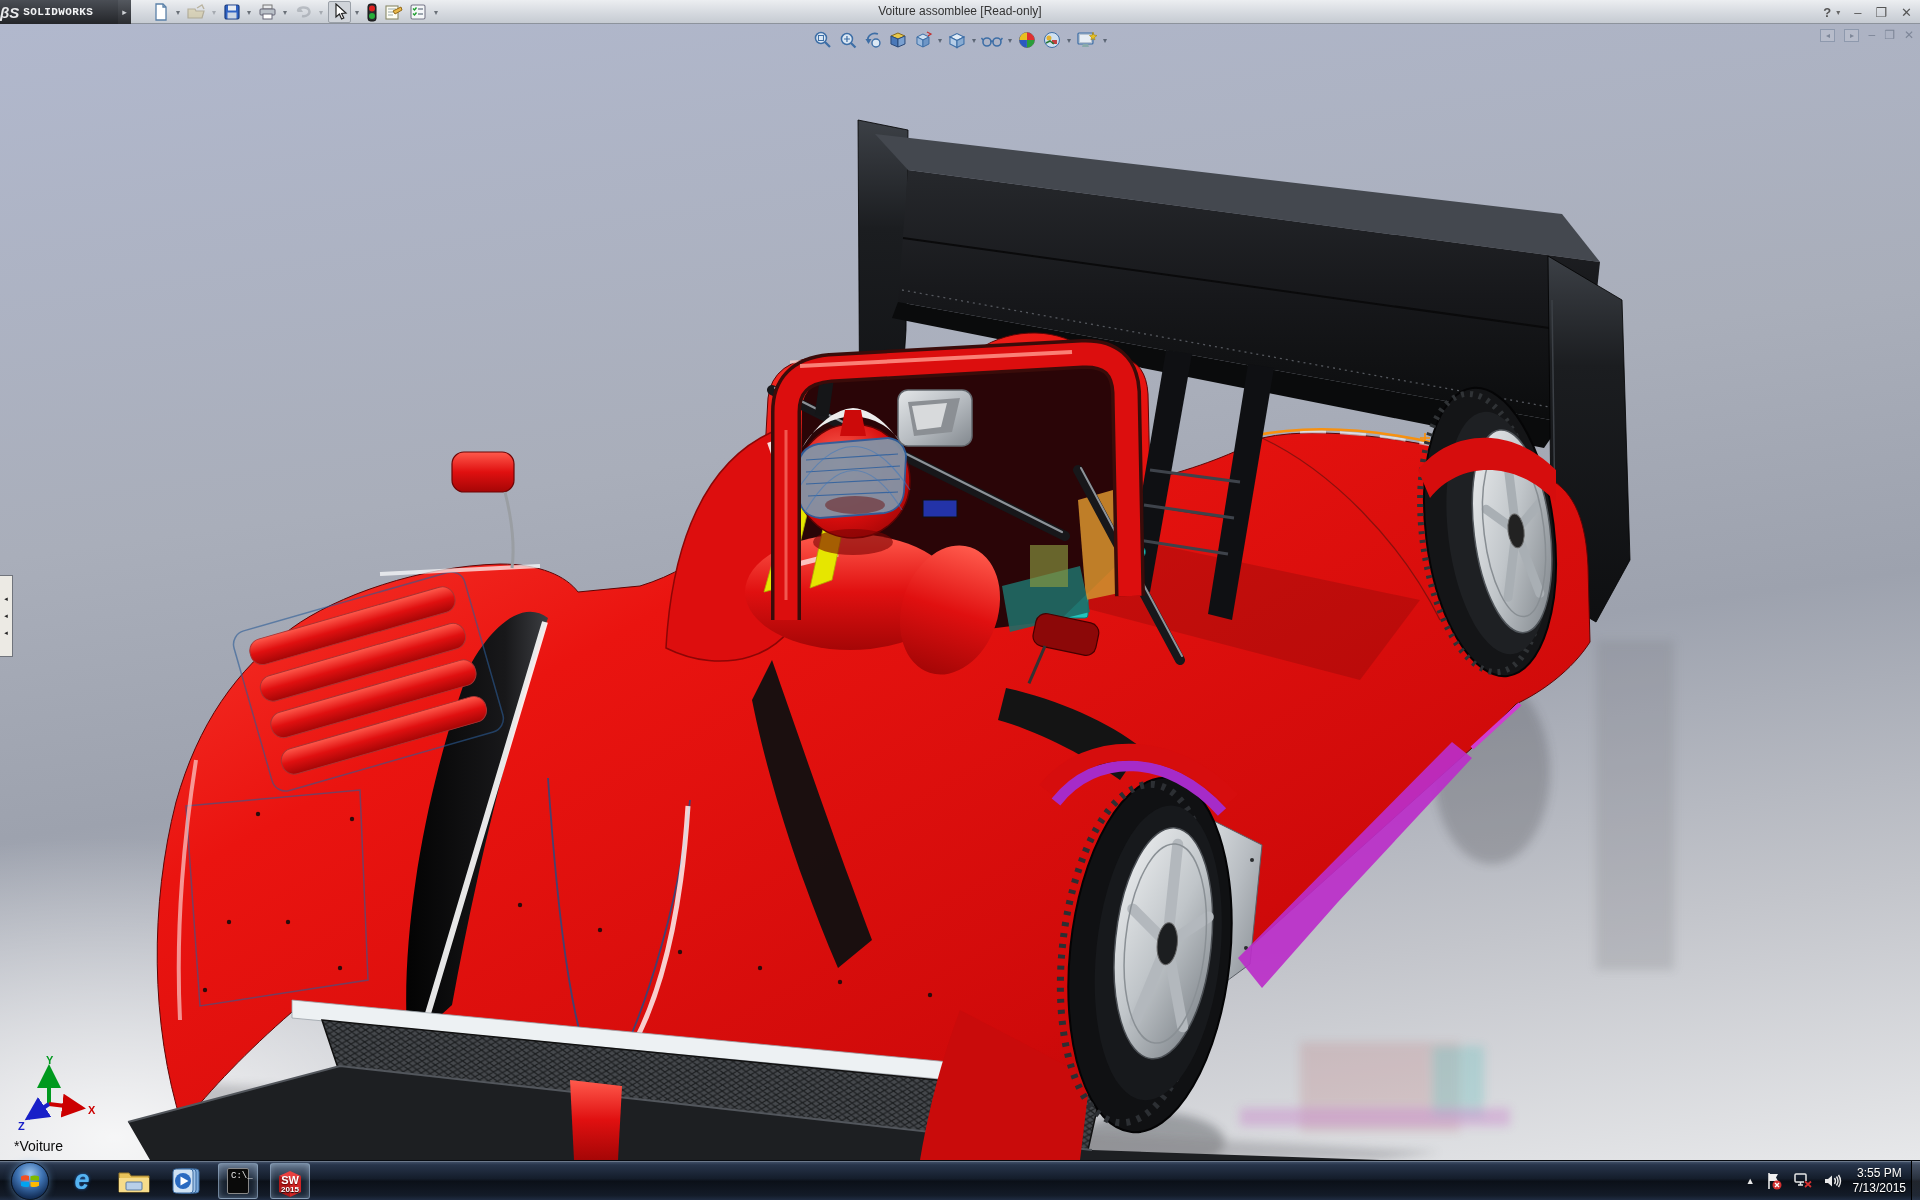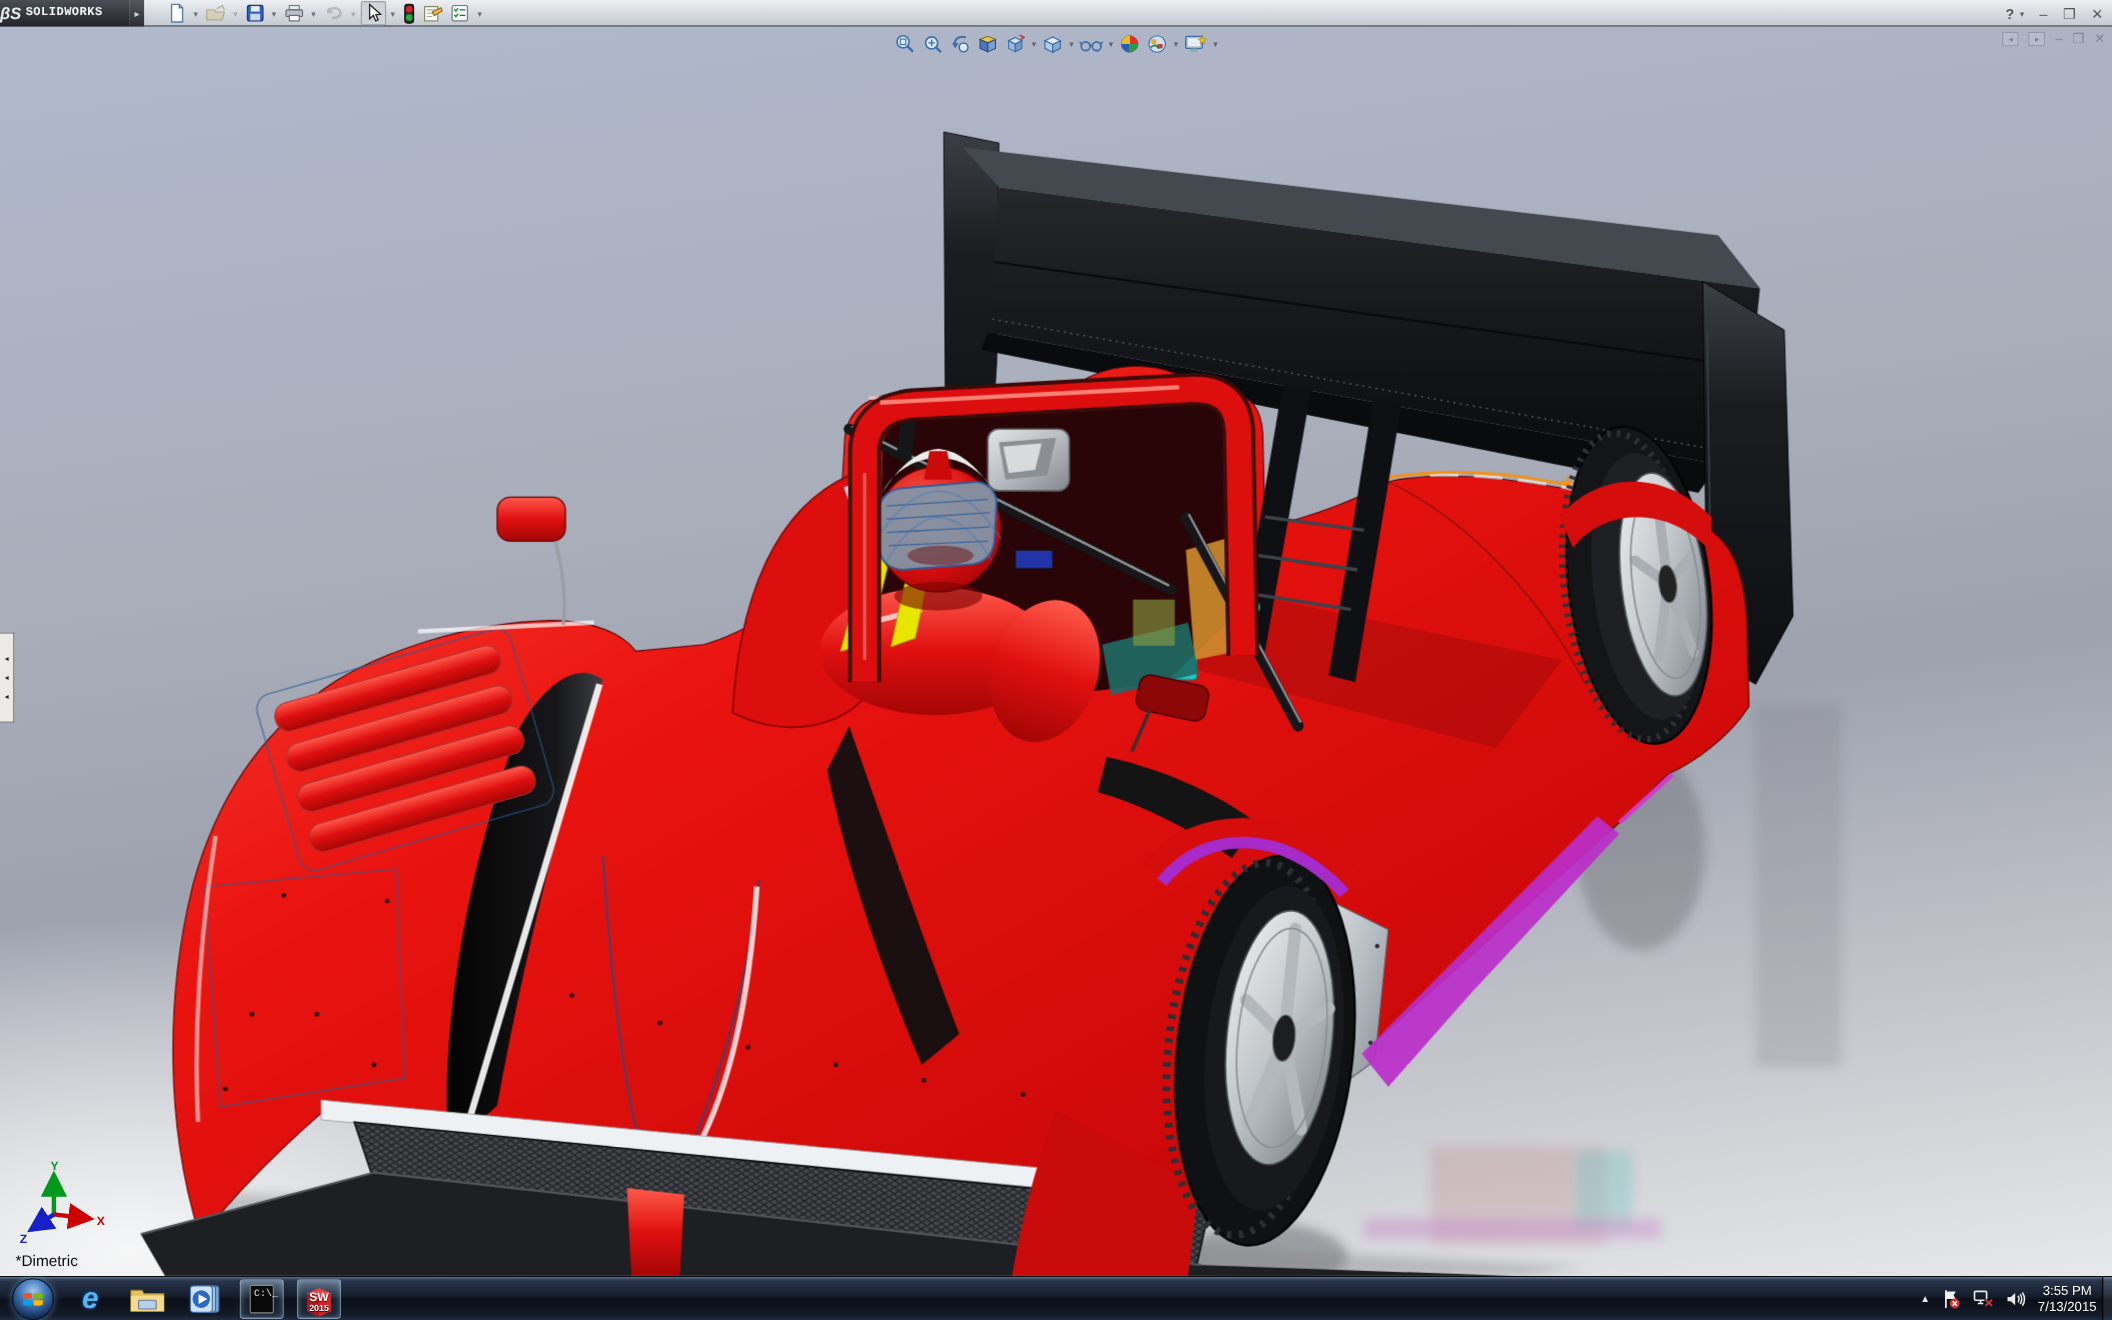--- a/index.html
+++ b/index.html
@@ -151,20 +151,21 @@
       <svg width="19" height="18" viewBox="0 0 19 18">
         <rect x="2" y="2" width="14" height="14" rx="1.5" fill="#f4f6f8" stroke="#778" stroke-width="1.1"></rect>
         <path d="M4 5.5 L5.5 7 L7.5 4.5" stroke="#1d9e2e" stroke-width="1.4" fill="none"></path>
         <path d="M4 10.5 L5.5 12 L7.5 9.5" stroke="#1d9e2e" stroke-width="1.4" fill="none"></path>
         <path d="M9 6 H14 M9 11 H14" stroke="#456" stroke-width="1.2"></path>
       </svg>
     </span>
       <span class="dd">▾</span>
   </div>
 
+  <div class="titletext">Voiture assomblee [Read-only]</div>
 
   <div class="wincontrols">
     <span style="font-weight:bold;">?</span>
     <span class="helpdd">▾</span>
     <span>–</span>
     <span>❐</span>
     <span>✕</span>
   </div>
 </div>
 
@@ -565,21 +566,21 @@
   </svg>
 
   <svg class="triad" width="84" height="78" viewBox="0 0 84 78">
     <text x="30" y="10" font-size="11" fill="#00991e" font-weight="bold">Y</text>
     <line x1="33" y1="50" x2="33" y2="14" stroke="#00991e" stroke-width="4" marker-end="url(#mY)"></line>
     <line x1="33" y1="50" x2="66" y2="54" stroke="#cc0000" stroke-width="4" marker-end="url(#mX)"></line>
     <text x="72" y="60" font-size="11" fill="#cc0000" font-weight="bold">X</text>
     <line x1="33" y1="50" x2="12" y2="64" stroke="#1820c8" stroke-width="4" marker-end="url(#mZ)"></line>
     <text x="2" y="76" font-size="11" fill="#1820c8" font-weight="bold">Z</text>
   </svg>
-  <div class="viewlabel">*Dimetric</div>
+  <div class="viewlabel">*Voiture</div>
 </div>
 
 <div class="taskbar">
   <div class="task-items">
     <div class="titem">
       <div class="startorb">
         <svg width="20" height="20" viewBox="0 0 20 20">
           <path d="M1 5.5 Q5 3.5 9 5 L9 9.5 L1 9.5 Z" fill="#f25022"></path>
           <path d="M10.5 5.2 Q15 3.6 19 5.5 L19 9.5 L10.5 9.5 Z" fill="#7fba00"></path>
           <path d="M1 11 L9 11 L9 15.5 Q5 16.8 1 14.8 Z" fill="#00a4ef"></path>

